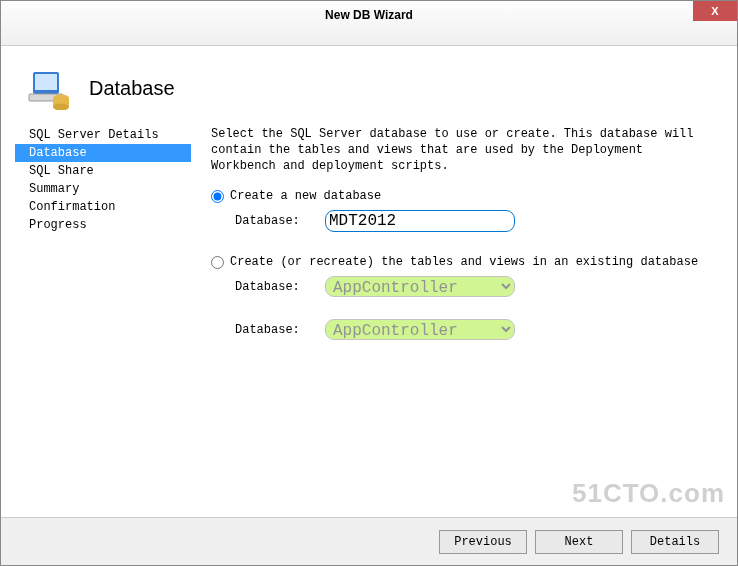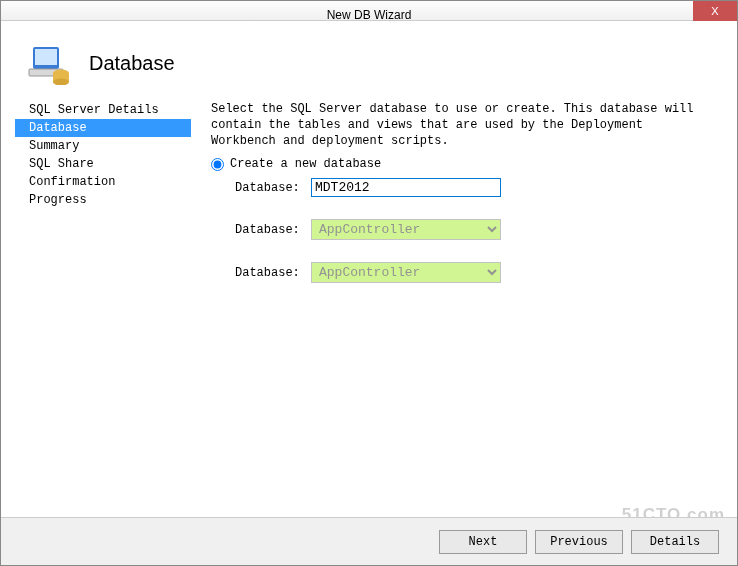--- a/index.html
+++ b/index.html
@@ -7,27 +7,28 @@
     font-family: "Segoe UI", Tahoma, sans-serif;
     font-size: 12px;
     background: #fff;
     width: 738px;
     height: 566px;
     border: 1px solid #888;
     position: relative;
     overflow: hidden;
   }
   .titlebar {
-    height: 20px;
+    height: 45px;
     background: linear-gradient(#fdfdfd, #f0f0f0);
     border-bottom: 1px solid #ccc;
     position: relative;
     text-align: center;
     line-height: 28px;
     font-size: 12px;
+    font-weight: bold;
   }
   .close-btn {
     position: absolute;
     right: 0; top: 0;
     width: 44px; height: 20px;
     background: #c75050;
     color: #fff;
     font-size: 11px;
     line-height: 20px;
     text-align: center;
@@ -66,29 +67,30 @@
     background: #3399ff;
     color: #fff;
   }
   .main {
     flex: 1;
     padding: 4px 8px 0 20px;
     font-family: "Courier New", monospace;
     font-size: 12px;
     line-height: 16px;
   }
-  .desc { margin-bottom: 7px; }
+  .desc { margin-bottom: 14px; }
   .opt-group { margin-bottom: 22px; }
   .opt-row { display:flex; align-items:center; gap:6px; margin-bottom:6px; }
-  .opt-sub { display:flex; align-items:center; gap:6px; margin-left:24px; }
+  .opt-sub { display:flex; align-items:center; gap:20px; margin-left:24px; }
   .opt-sub label { width: 70px; }
   input[type="text"], select {
     font-family: "Courier New", monospace;
-    font-size: 13px;
+    font-size: 16px;
     padding: 1px 3px;
+    border-radius: 9px;
   }
   input.newdb {
     width: 190px;
     border: 1px solid #0078d7;
   }
   select.combo {
     width: 190px;
     height: 21px;
     background:#bef264;
     border:1px solid #aaa;
@@ -112,22 +114,22 @@
     height: 24px;
     background:#e9e9e9;
     border:1px solid #999;
     font-family:"Courier New", monospace;
     font-size:12px;
     cursor:pointer;
   }
   .watermark1 {
     position:absolute;
     right:12px;
-    bottom:40px;
-    font-size:17px;
+    bottom:56px;
+    font-size:26px;
     font-weight:bold;
     color:rgba(120,120,120,0.35);
     letter-spacing:1px;
     font-family: Arial, sans-serif;
   }
   .watermark2 {
     position:absolute;
     right:12px;
     bottom:20px;
     font-size:14px;
@@ -154,60 +156,64 @@
       <ellipse cx="34" cy="41" rx="8" ry="3.5" fill="#d4a536"></ellipse>
     </svg>
   </div>
   <div class="header-title">Database</div>
 </div>
 
 <div class="content">
   <div class="sidebar">
     <div class="step">SQL Server Details</div>
     <div class="step active">Database</div>
+    <div class="step">SQL Share</div>
     <div class="step">Summary</div>
-    <div class="step">SQL Share</div>
     <div class="step">Confirmation</div>
     <div class="step">Progress</div>
   </div>
 
   <div class="main">
     <div class="desc">Select the SQL Server database to use or create.  This database will contain the tables and views that are used by the Deployment Workbench and deployment scripts.</div>
 
     <div class="opt-group">
       <div class="opt-row">
         <input type="radio" name="dbopt" checked="" style="">
         <span>Create a new database</span>
       </div>
       <div class="opt-sub">
         <label>Database:</label>
         <input type="text" class="newdb" value="MDT2012" style="">
+      </div>
+    </div>
+
+    <div class="opt-group">
+      <div class="opt-row">
+        <input type="radio" name="dbopt" style="">
+        <span>Create (or recreate) the tables and views in an existing database</span>
+      </div>
+      <div class="opt-sub">
+        <label>Database:</label>
+        <select class="combo" disabled="">
+          <option>AppController</option>
+        </select>
       </div>
     </div>
 
     <div class="opt-group">
       <div class="opt-sub">
         <label>Database:</label>
         <select class="combo" disabled="">
           <option>AppController</option>
         </select>
       </div>
     </div>
-
-    <div class="opt-group">
-      <div class="opt-sub">
-        <label>Database:</label>
-        <select class="combo" disabled="">
-          <option>AppController</option>
-        </select>
-      </div>
-    </div>
   </div>
 </div>
 
 <div class="watermark1">51CTO.com</div>
 <div class="watermark2">技术博客 Blog</div>
 
 <div class="footer">
+  <button>Previous</button>
   <button>Next</button>
-  <button>Previous</button>
   <button>Details</button>
 </div>
 
 </body></html>

